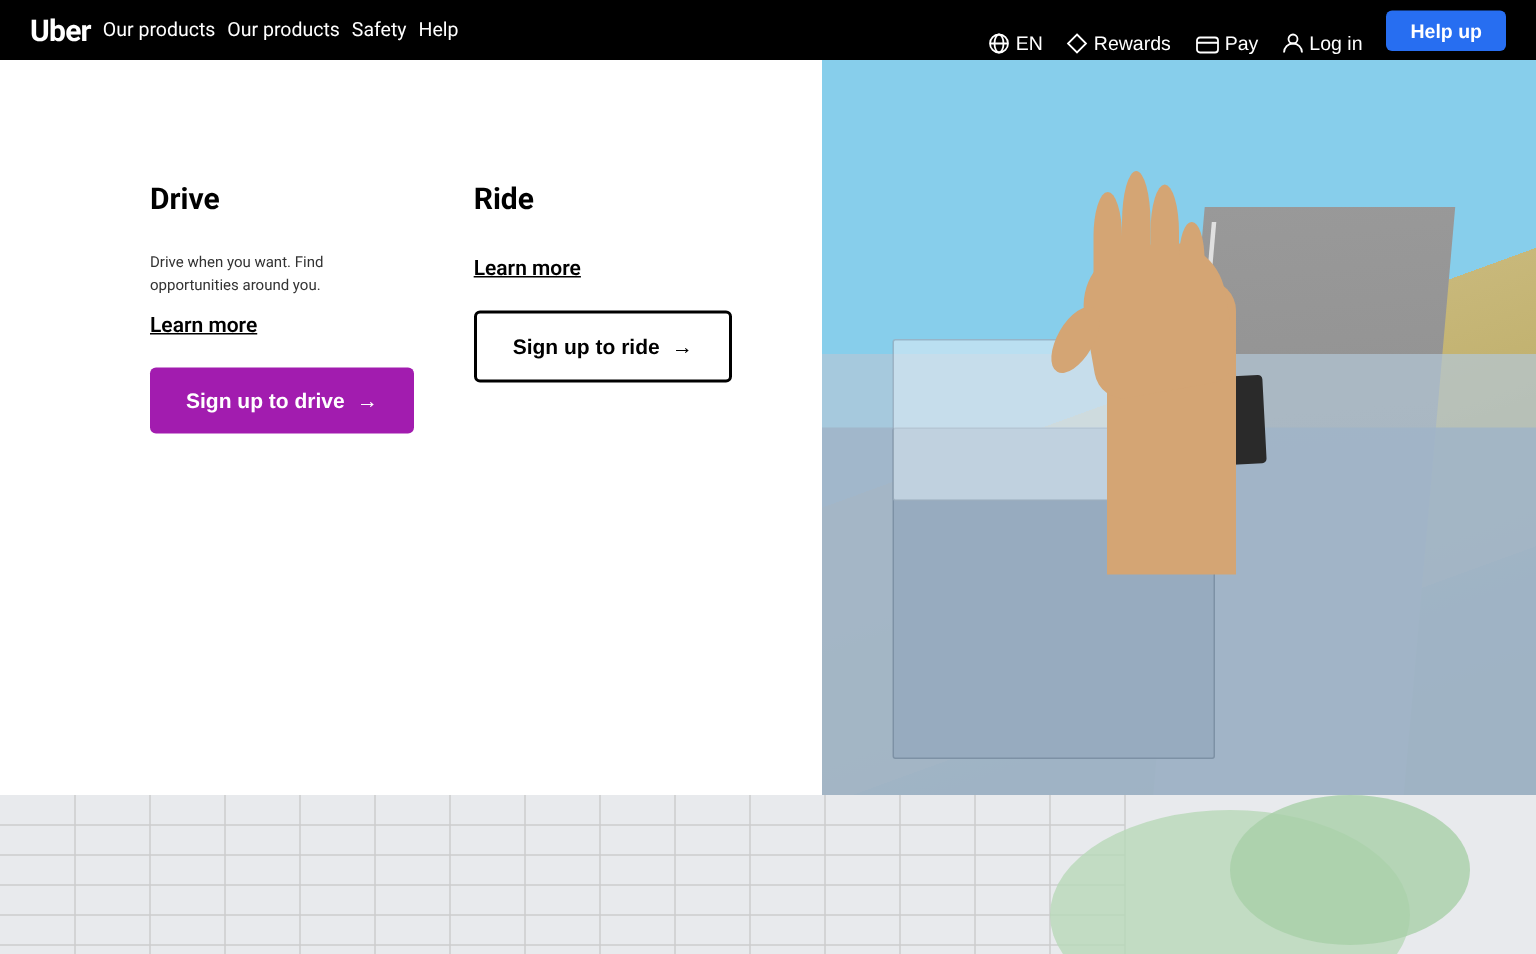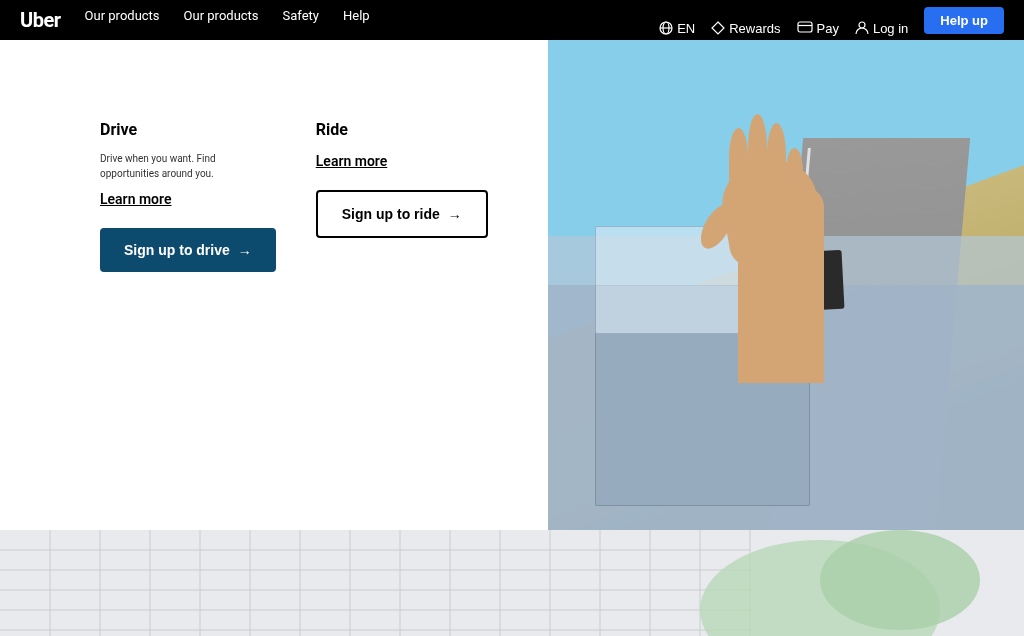--- a/index.html
+++ b/index.html
@@ -8,25 +8,25 @@
     
     nav {
       background: #000;
       display: flex;
       align-items: center;
       height: 40px;
       padding: 0 20px;
       position: relative;
       z-index: 10;
     }
-    .nav-left { display: flex; gap: 24px; }
+    .nav-left { display: flex; align-items: center; gap: 8px; }
     .nav-logo { color: #fff; font-size: 20px; font-weight: 700; letter-spacing: -0.5px; }
     .nav-link { color: #fff; font-size: 13px; text-decoration: none; white-space: nowrap; }
     .nav-right { display: flex; align-items: center; gap: 16px; margin-left: auto; }
-    .nav-icon-btn { color: #fff; font-size: 13px; display: flex; align-items: flex-start; gap: 4px; background: none; border: none; cursor: pointer; margin-top: 16px; }
+    .nav-icon-btn { color: #fff; font-size: 13px; display: flex; align-items: flex-end; gap: 4px; background: none; border: none; cursor: pointer; margin-top: 16px; }
     .nav-signup { background: #276EF1; color: #fff; font-size: 13px; font-weight: 600; padding: 6px 16px; border: none; border-radius: 4px; cursor: pointer; }
 
     
     .hero {
       display: flex;
       width: 100%;
       min-height: 490px;
       position: relative;
     }
     .hero-content {
@@ -42,27 +42,27 @@
       line-height: 1.1;
       color: #000;
       margin-bottom: 60px;
       max-width: 340px;
     }
     .hero-cards {
       display: flex;
       gap: 40px;
     }
     .hero-card { flex: 1; max-width: 200px; }
-    .hero-card-title { font-size: 16px; font-weight: 700; color: #000; margin-bottom: 12px; }
+    .hero-card-title { font-size: 20px; font-weight: 700; color: #000; margin-bottom: 24px; }
     .hero-card-desc { font-size: 10px; color: #333; line-height: 1.5; margin-bottom: 8px; }
     .hero-card-link { font-size: 14px; color: #000; font-weight: 600; text-decoration: underline; cursor: pointer; }
     .hero-card-btn-filled {
       display: inline-flex; align-items: center; gap: 8px;
       margin-top: 20px;
-      background: #0c4a6e; color: #fff;
+      background: #a21caf; color: #fff;
       font-size: 14px; font-weight: 600;
       padding: 14px 24px;
       border: none; border-radius: 4px; cursor: pointer;
       white-space: nowrap;
     }
     .hero-card-btn-outline {
       display: inline-flex; align-items: flex-end; gap: 8px;
       margin-top: 20px;
       background: #fff; color: #000;
       font-size: 14px; font-weight: 600;

